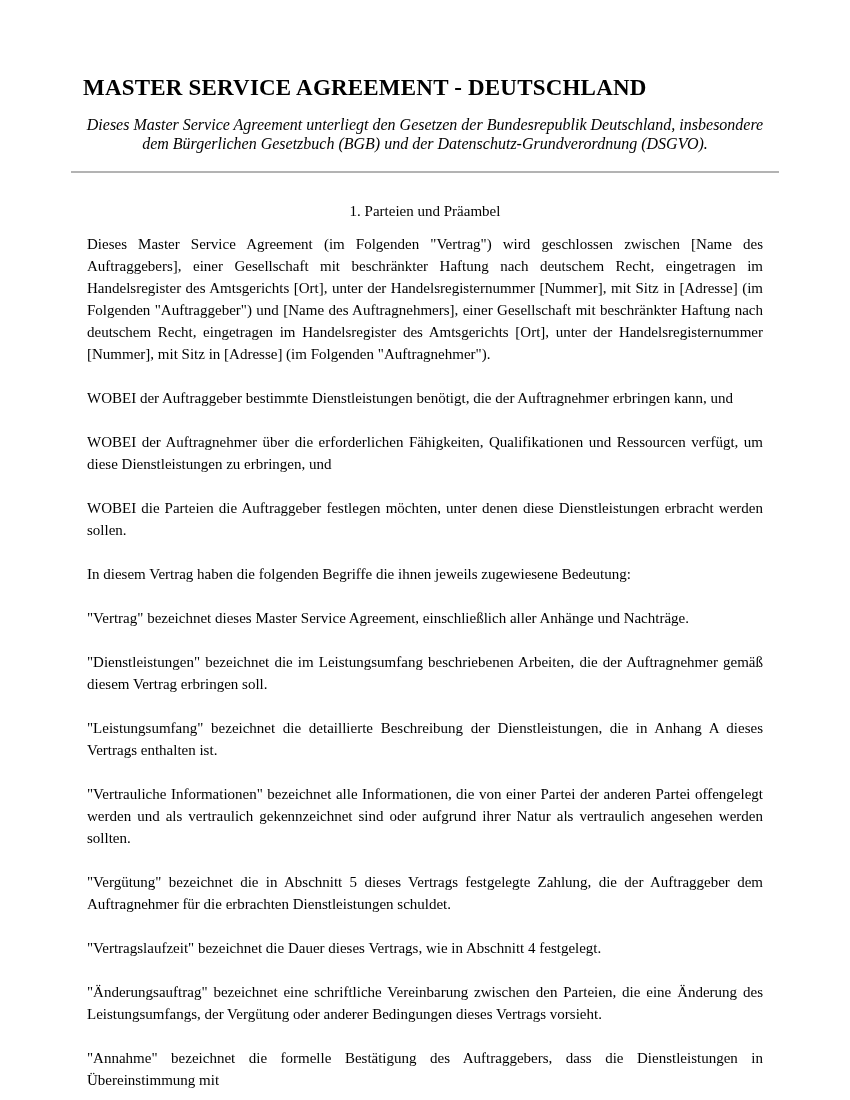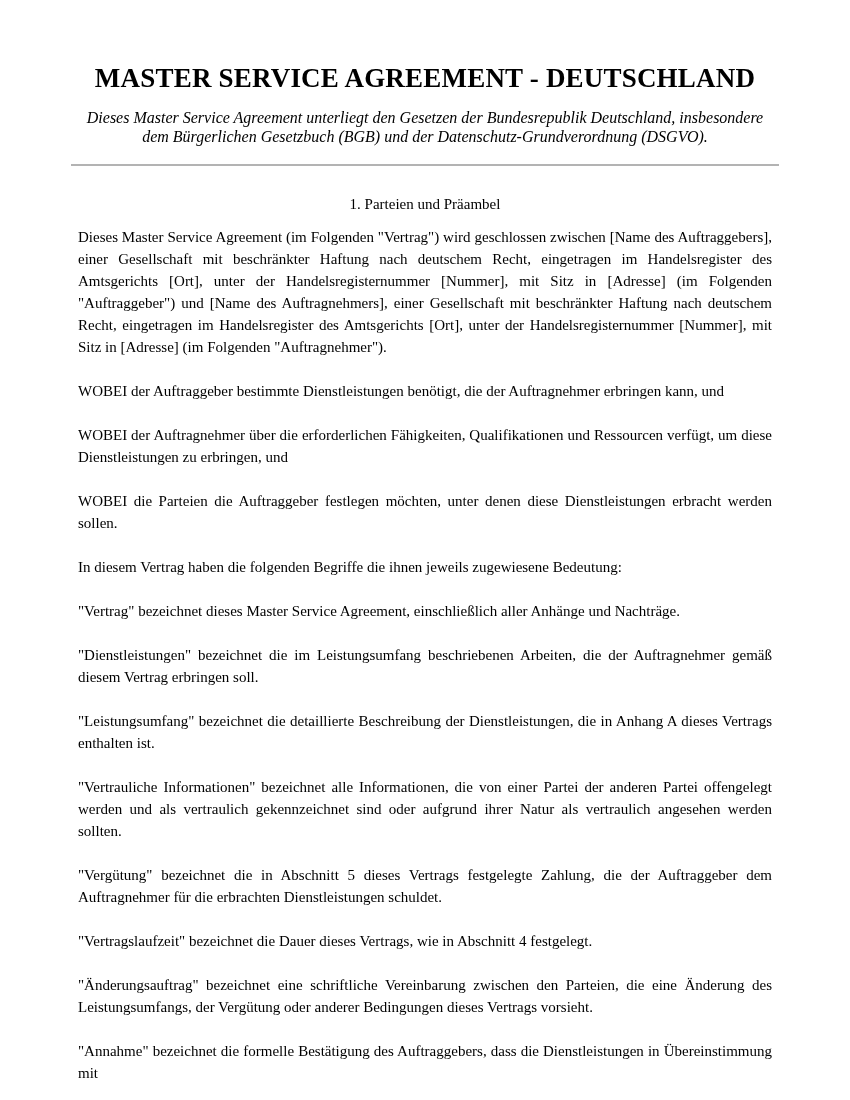--- a/index.html
+++ b/index.html
@@ -13,25 +13,24 @@
     height: 1100px;
     margin: 0;
     background: #ffffff;
     color: #000000;
     box-sizing: border-box;
     padding: 61px 71px 0 71px;
     overflow: hidden;
     font-family: "Liberation Serif", "DejaVu Serif", serif;
   }
   .doc-title {
-    margin: 0;
-    font-size: 27px;
+    margin: 12px;
+    font-size: 23px;
     font-weight: bold;
     line-height: 1.3;
-    text-align: center;
     letter-spacing: 0.2px;
   }
   .legal-notice {
     font-style: italic;
     font-size: 16px;
     line-height: 19px;
     text-align: center;
     max-width: 688px;
     margin: 12px auto 0 auto;
   }
@@ -53,21 +52,21 @@
     flex-direction: column;
   }
   .section-heading {
     margin: 0;
     font-size: 15px;
     font-weight: normal;
     line-height: 22px;
     text-align: center;
   }
   .para {
-    margin: 11px 7px;
+    margin: 11px 16px;
   }
 </style>
 </head>
 <body>
 
 <div class="page">
 
   <h1 class="doc-title">MASTER SERVICE AGREEMENT - DEUTSCHLAND</h1>
 
   <div class="legal-notice">Dieses Master Service Agreement unterliegt den Gesetzen der Bundesrepublik Deutschland, insbesondere dem Bürgerlichen Gesetzbuch (BGB) und der Datenschutz-Grundverordnung (DSGVO).</div>

